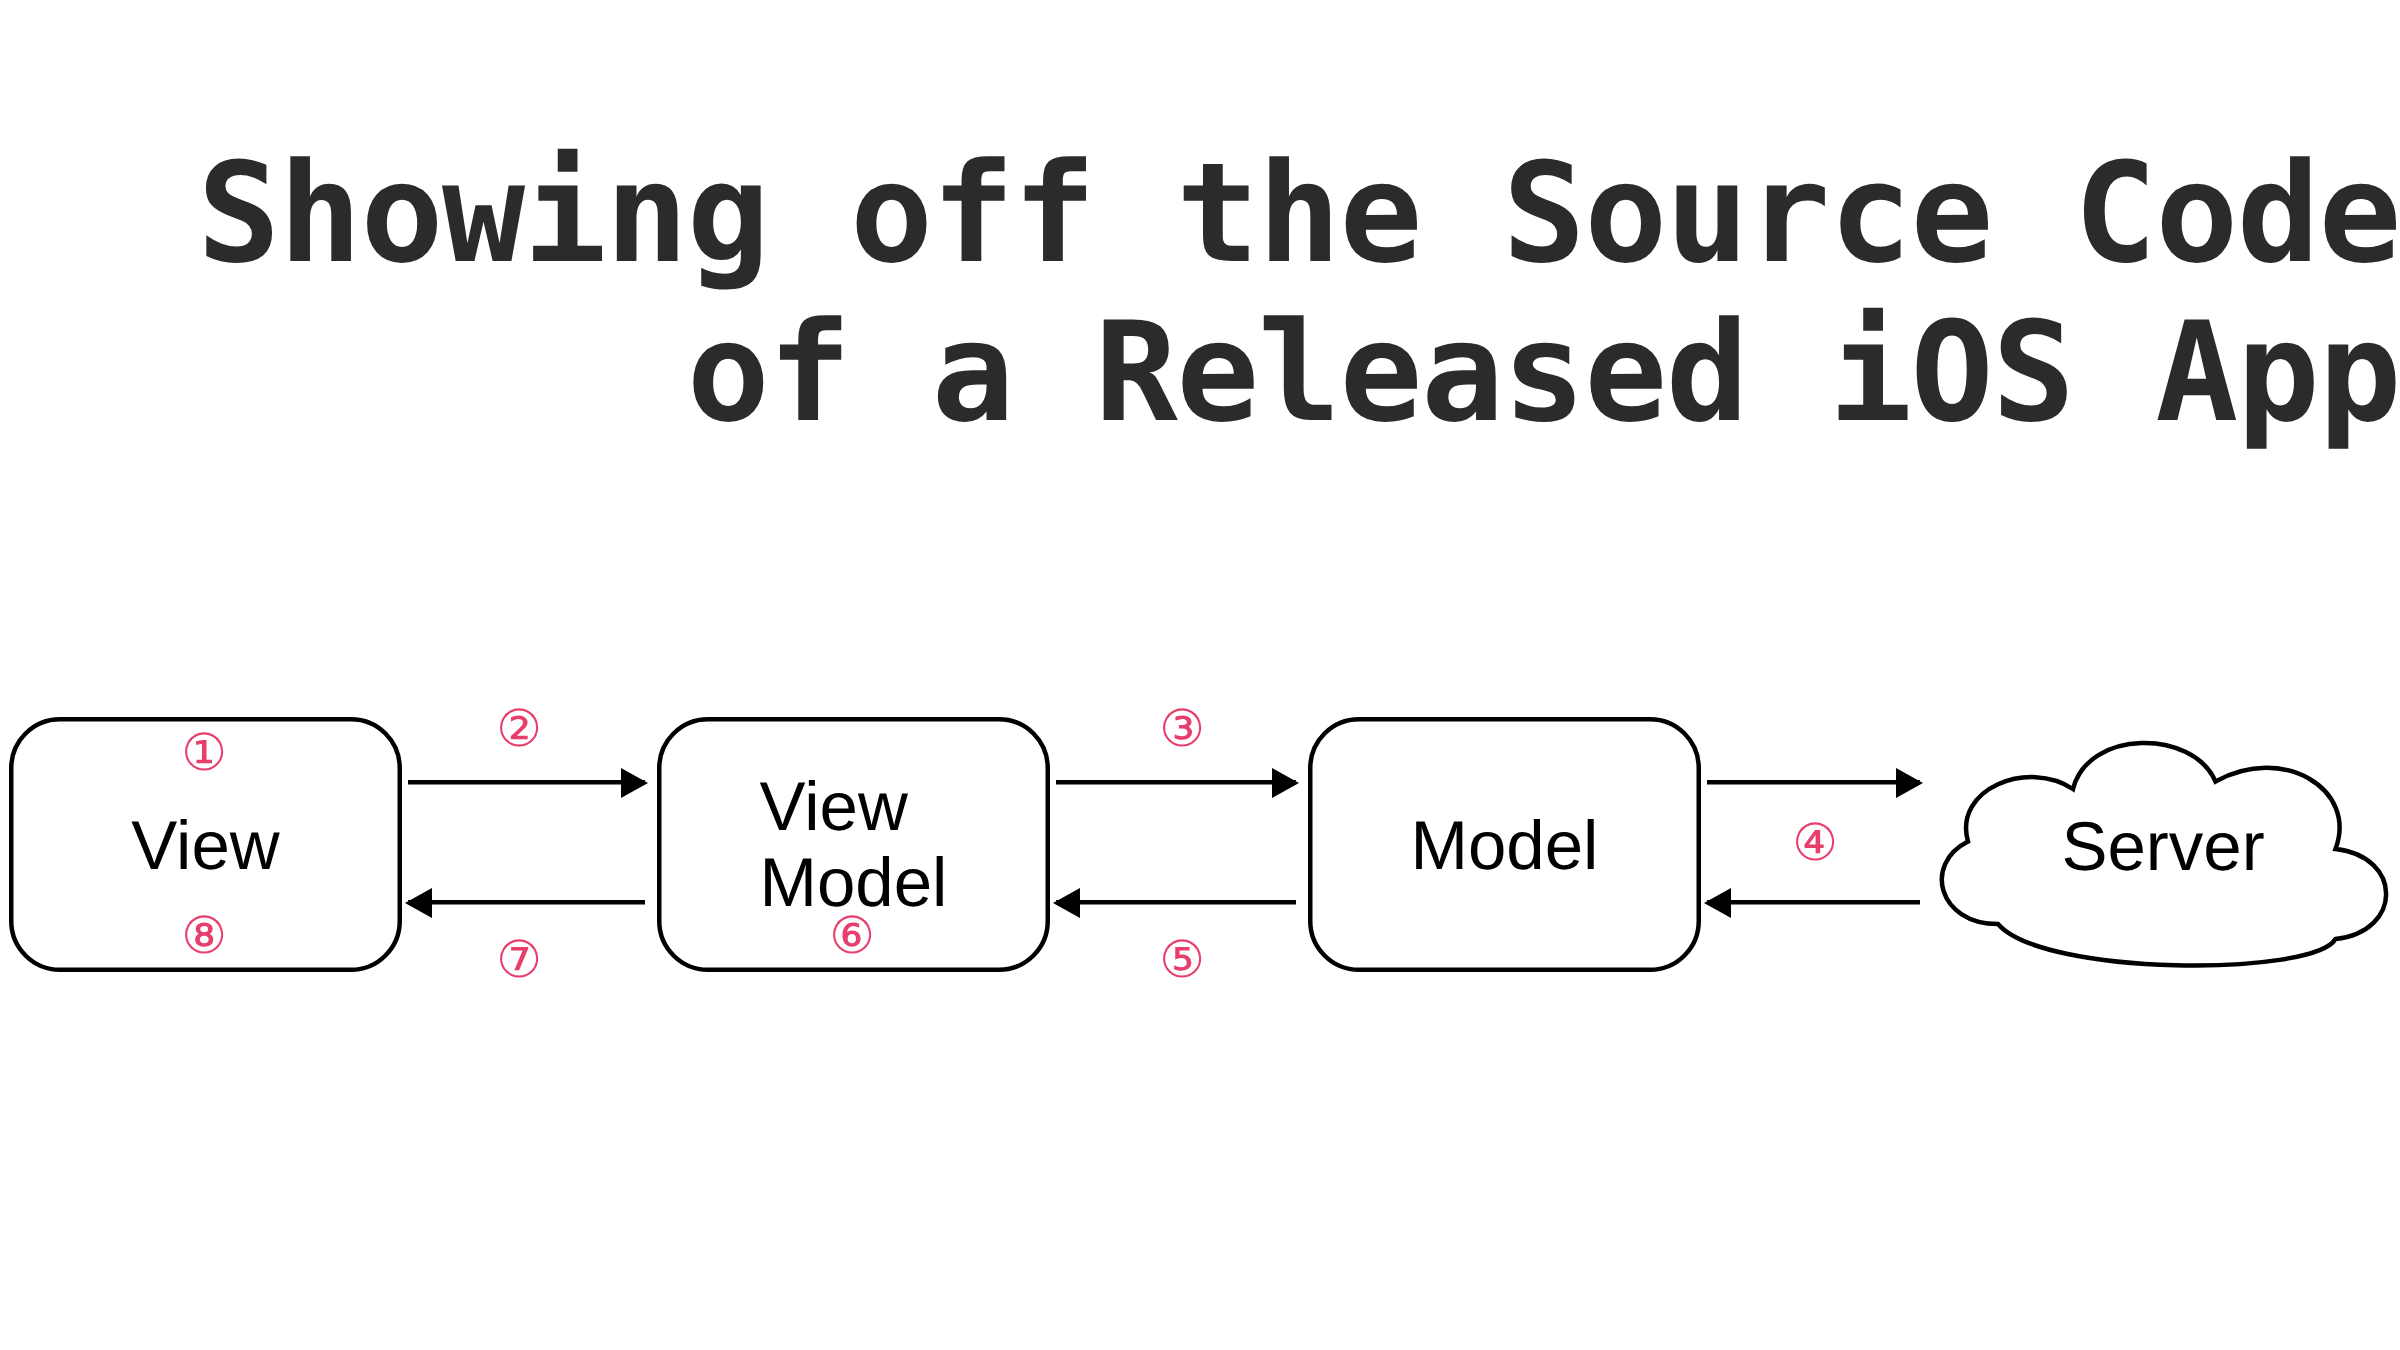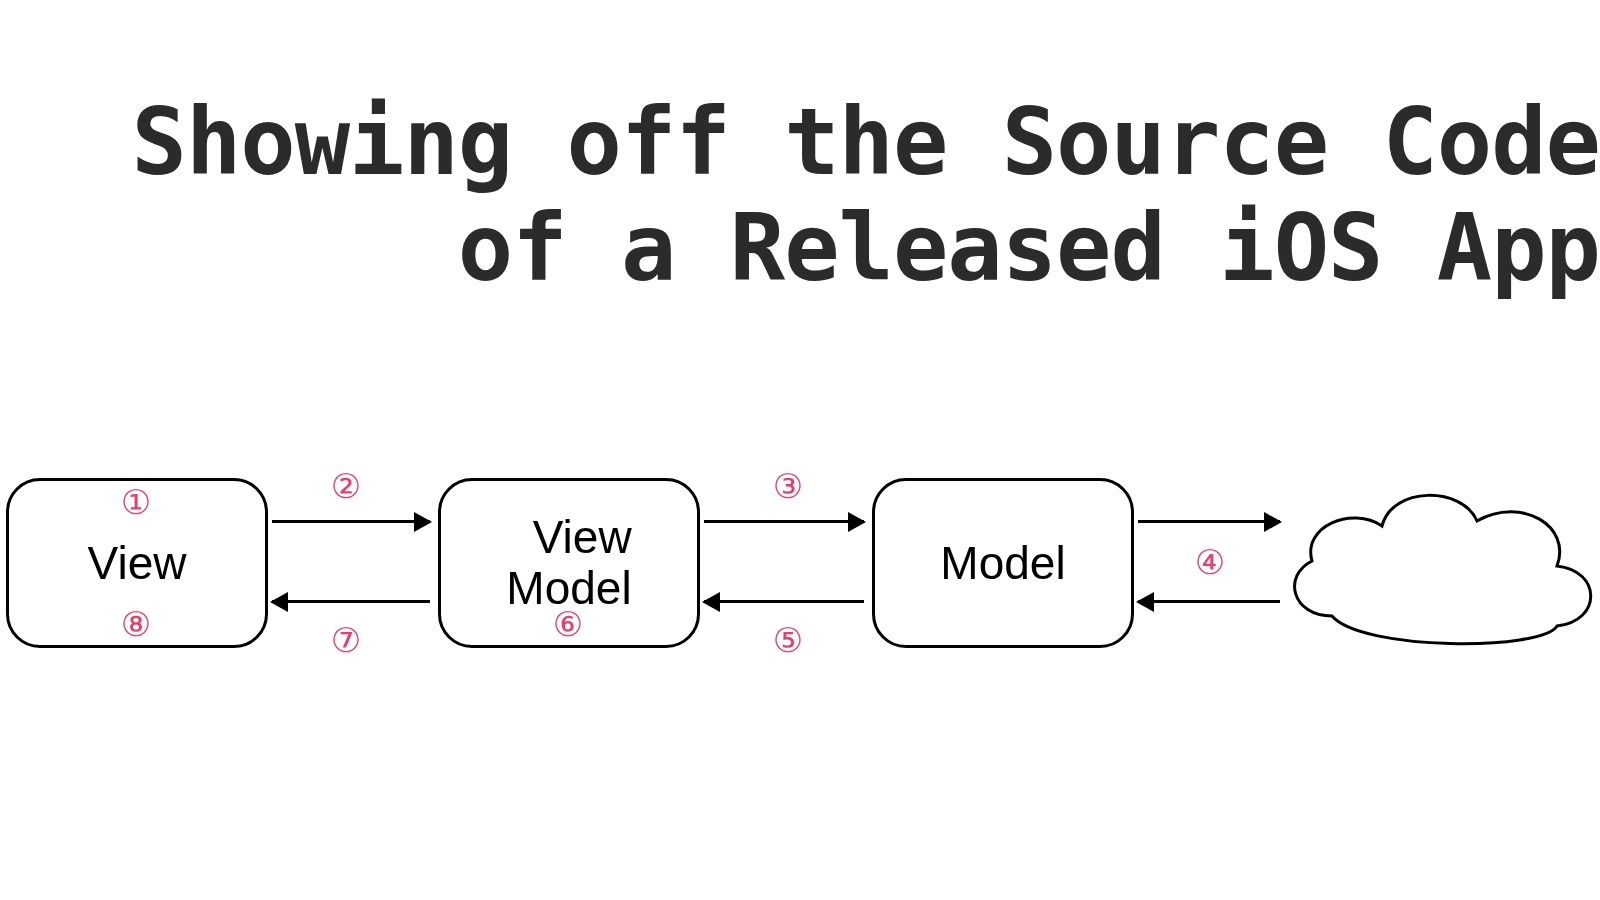--- a/index.html
+++ b/index.html
@@ -35,21 +35,21 @@
     position: absolute;
     border: 3px solid #000;
     border-radius: 34px;
     display: flex;
     align-items: center;
     justify-content: center;
     font-family: -apple-system, "Helvetica Neue", Arial, sans-serif;
     font-size: 46px;
     font-weight: 400;
     color: #000;
-    text-align: right;
+    text-align: left;
     line-height: 1.1;
     background: #fff;
     white-space: pre-line;
   }
   .cloud {
     position: absolute;
     font-family: -apple-system, "Helvetica Neue", Arial, sans-serif;
     font-size: 46px;
     font-weight: 400;
     color: #000;
@@ -123,20 +123,21 @@
   <div class="cloud" style="left:1272px; top:6px; width:340px; height:196px;">
     <svg width="340" height="196" viewBox="0 0 340 196">
       <path d="M60 150
                C20 150 10 110 40 95
                C30 60 80 40 110 60
                C120 20 190 20 205 55
                C250 30 300 60 285 100
                C330 105 330 155 285 160
                C270 185 90 185 60 150 Z" fill="#ffffff" stroke="#000" stroke-width="3"></path>
     </svg>
+    <span class="cloud-label">Server</span>
   </div>
 
   <div class="arrow right" style="left:272px; top:60px; width:158px;"></div>
   <div class="arrow left" style="left:272px; top:140px; width:158px;"></div>
 
   <div class="arrow right" style="left:704px; top:60px; width:160px;"></div>
   <div class="arrow left" style="left:704px; top:140px; width:160px;"></div>
 
   <div class="arrow right" style="left:1138px; top:60px; width:142px;"></div>
   <div class="arrow left" style="left:1138px; top:140px; width:142px;"></div>

